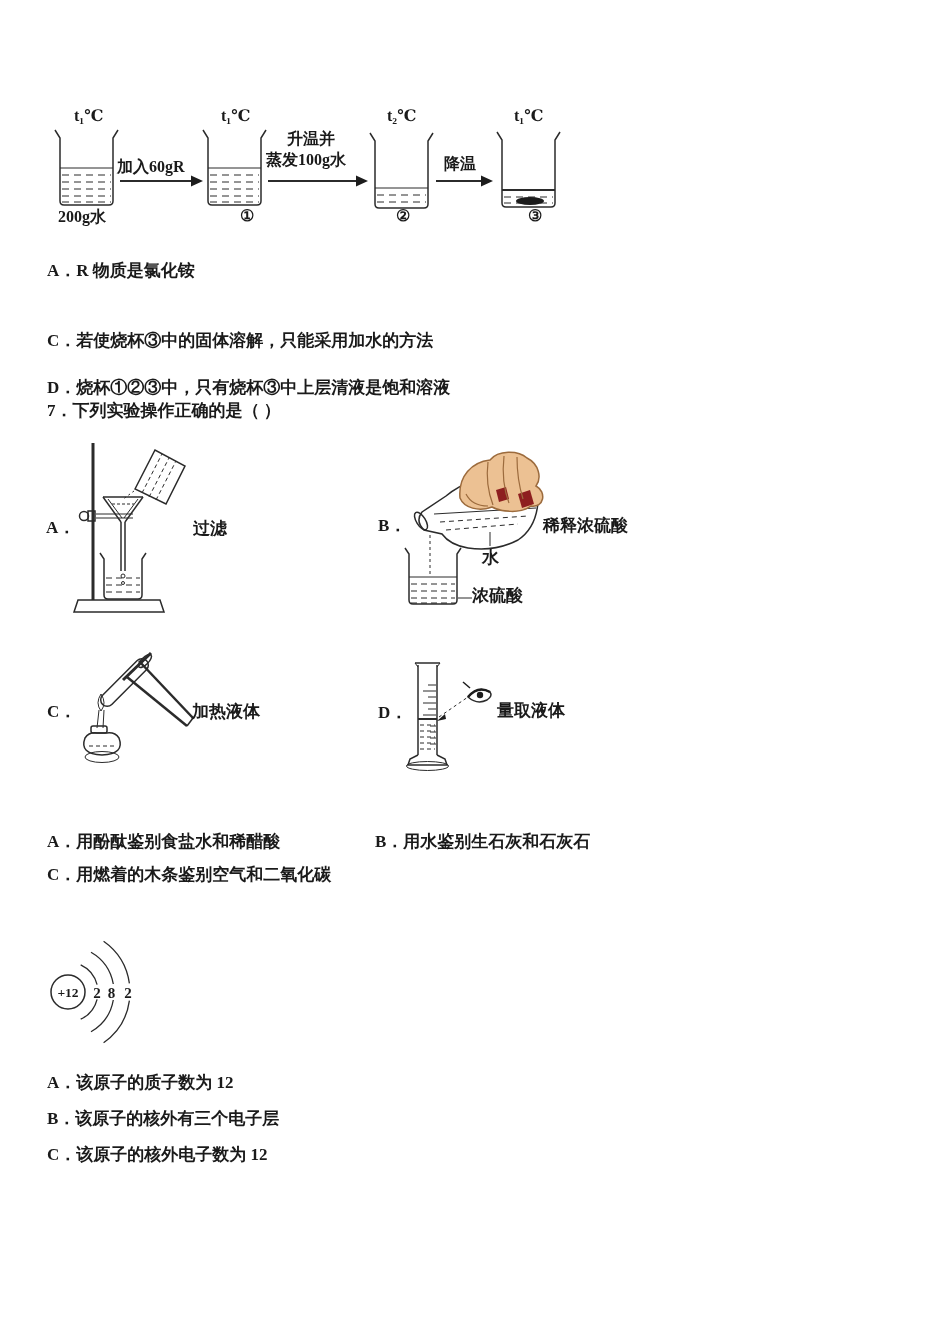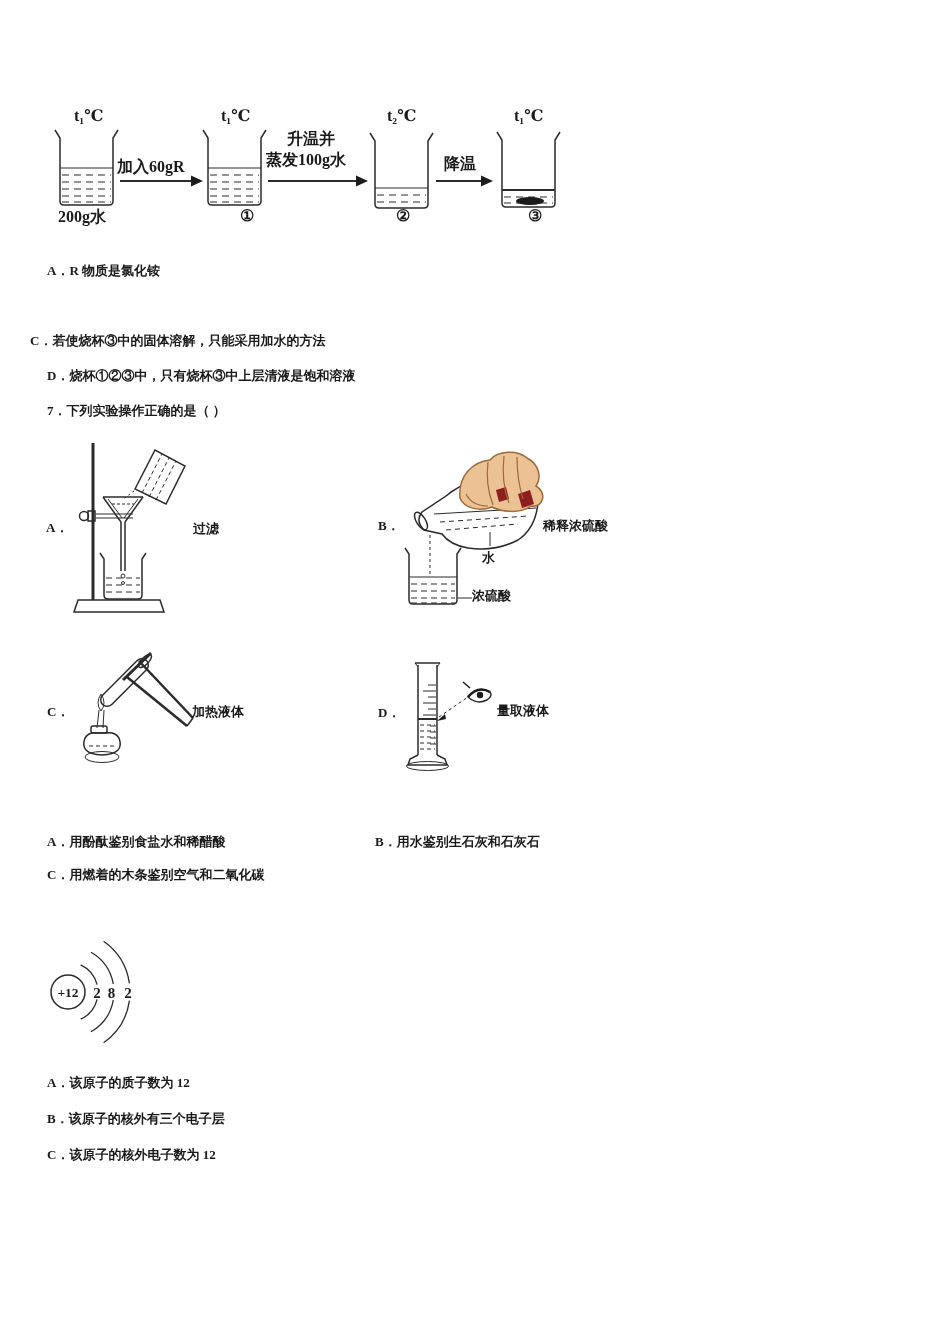--- a/index.html
+++ b/index.html
@@ -1,18 +1,18 @@
 <!DOCTYPE html>
 <html><head>
 <meta charset="utf-8">
 <style>
   html,body{margin:0;padding:0;background:#fff;}
   #page{position:relative;width:950px;height:1344px;background:#ffffff;overflow:hidden;
         font-family:"Liberation Serif","DejaVu Serif",serif;color:#1a1a1a;}
-  .txt{position:absolute;white-space:nowrap;font-weight:700;font-size:13px;line-height:20px;}
+  .txt{position:absolute;white-space:nowrap;font-weight:700;font-size:17px;line-height:20px;}
   .flowlabel{position:absolute;white-space:nowrap;font-weight:700;font-size:16px;line-height:18px;}
   svg{position:absolute;}
   svg line,svg path,svg polygon,svg polyline,svg rect,svg ellipse,svg circle{vector-effect:none;}
   .ink{stroke:#2b2b2b;fill:none;stroke-width:1.5;}
   .thin{stroke:#2b2b2b;fill:none;stroke-width:1;}
   .fillink{fill:#1c1c1c;stroke:none;}
   svg text{font-family:"Liberation Serif","DejaVu Serif",serif;font-weight:700;fill:#1a1a1a;}
 </style>
 </head>
 <body>
@@ -87,22 +87,22 @@
   <div class="flowlabel" style="left:117px;top:158px">加入60gR</div>
   <div class="flowlabel" style="left:287px;top:130px">升温并</div>
   <div class="flowlabel" style="left:266px;top:151px">蒸发100g水</div>
   <div class="flowlabel" style="left:444px;top:155px">降温</div>
   <div class="flowlabel" style="left:58px;top:208px">200g水</div>
   <div class="flowlabel" style="left:240px;top:207px">①</div>
   <div class="flowlabel" style="left:396px;top:207px">②</div>
   <div class="flowlabel" style="left:528px;top:207px">③</div>
 
   <div class="txt" style="left:47px;top:261px">A．R 物质是氯化铵</div>
-  <div class="txt" style="left:30px;top:331px">C．若使烧杯③中的固体溶解，只能采用加水的方法</div>
-  <div class="txt" style="left:47px;top:366px">D．烧杯①②③中，只有烧杯③中上层清液是饱和溶液</div>
+  <div class="txt" style="left:47px;top:331px">C．若使烧杯③中的固体溶解，只能采用加水的方法</div>
+  <div class="txt" style="left:47px;top:378px">D．烧杯①②③中，只有烧杯③中上层清液是饱和溶液</div>
 
   <div class="txt" style="left:47px;top:401px">7．下列实验操作正确的是（  ）</div>
 
   <svg style="left:60px;top:437px" width="300" height="185" viewBox="0 0 300 185">
     <g>
       <line x1="33" y1="6" x2="33" y2="163" stroke="#2b2b2b" stroke-width="3"></line>
       <polygon class="ink" points="18,163 100,163 104,175 14,175"></polygon>
       <line class="thin" x1="36" y1="77" x2="73" y2="77"></line>
       <line class="thin" x1="36" y1="81" x2="73" y2="81"></line>
       <circle class="ink" cx="24" cy="79" r="4.5"></circle>

